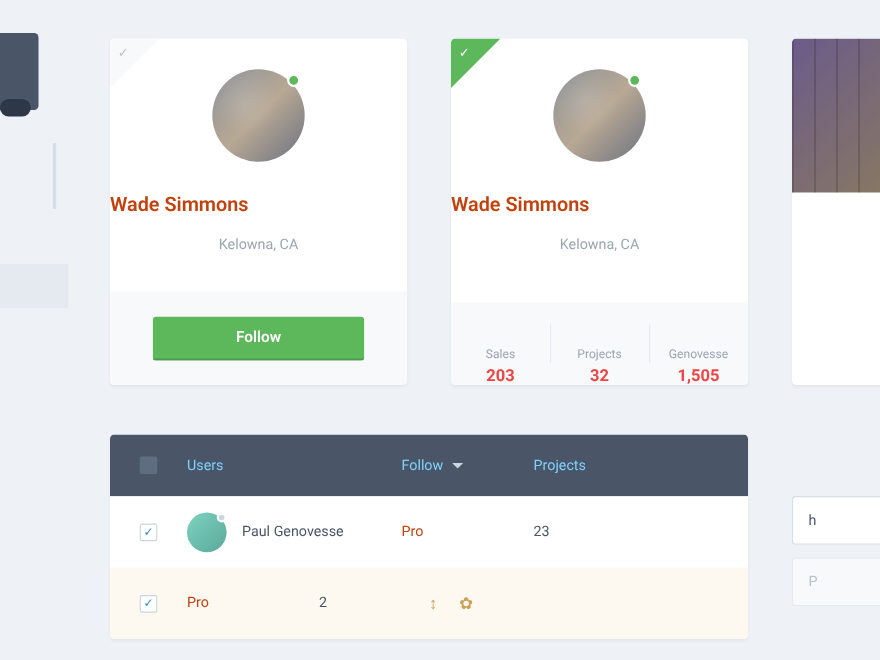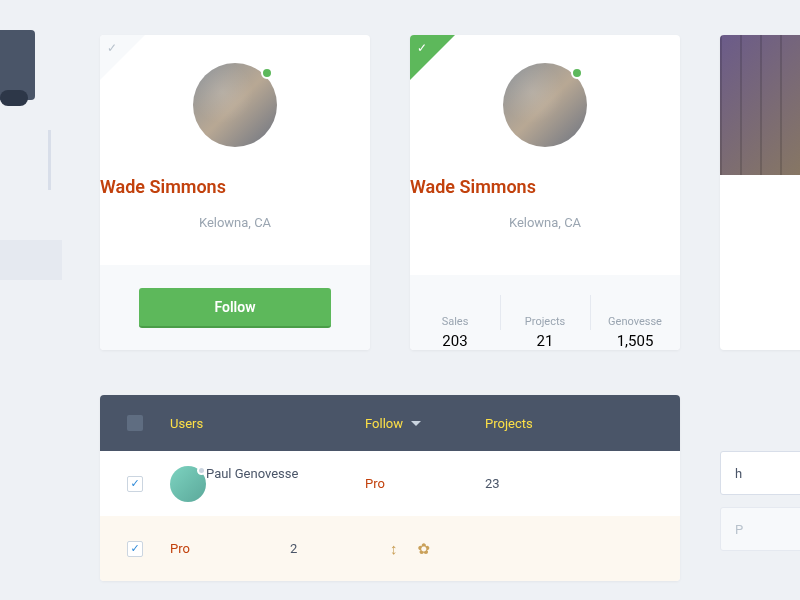--- a/index.html
+++ b/index.html
@@ -22,37 +22,37 @@
 .avatar::after{content:"";position:absolute;inset:0;background:radial-gradient(circle at 35% 35%,rgba(255,255,255,.15),transparent 40%)}
 .presence{position:absolute;top:4px;right:calc(50% - 42px + 4px);width:12px;height:12px;border-radius:50%;background:#5db85b;border:2px solid #fff}
 .name{font-size:18px;font-weight:600;color:#c2410c;margin-top:29px}
 .loc{text-align:center;font-size:13px;color:#9aa5b1;margin-top:18px}
 .card1 .footer{position:absolute;bottom:0;left:0;right:0;height:85px;background:#f7f9fb;display:flex;align-items:center;justify-content:center}
 .follow-btn{background:#5db85b;color:#fff;border:none;border-radius:3px;padding:11px 75px;font-size:14px;font-weight:600;cursor:pointer;border-bottom:2px solid #4a9d48}
 .stats{position:absolute;bottom:0;left:0;right:0;height:75px;background:#f7f9fb;display:flex}
 .stat{flex:1;display:flex;flex-direction:column;align-items:center;justify-content:flex-end;position:relative}
 .stat+.stat::before{content:"";position:absolute;left:0;top:20px;bottom:20px;width:1px;background:#e5e9f0}
 .stat-label{font-size:11px;color:#9aa5b1;margin-bottom:4px}
-.stat-val{font-size:15px;font-weight:400;color:#000000}
+.stat-val{font-size:15px;font-weight:700;color:#ef4444}
 .card3 .cover{height:140px;background:linear-gradient(135deg,#6b5b8a 0%,#8a7a5f 60%,#4a4a5a 100%);position:relative}
 .card3 .cover::after{content:"";position:absolute;inset:0;background:repeating-linear-gradient(90deg,rgba(0,0,0,.15) 0 2px,transparent 2px 20px)}
 .card3 .name3{text-align:center;font-size:18px;font-weight:600;color:#2d3748;margin-top:52px}
 .table{position:absolute;left:0;top:360px;width:580px;background:#fff;border-radius:4px;box-shadow:0 1px 3px rgba(0,0,0,.05);overflow:hidden}
-.thead{background:#4a5568;height:56px;display:flex;align-items:center;color:#fde047;font-size:13px}
+.thead{background:#4a5568;height:56px;display:flex;align-items:center;color:#7dd3fc;font-size:13px}
 .th-check{width:70px;display:flex;justify-content:center}
 .th-check .box{width:16px;height:16px;background:#5f6d81;border-radius:2px}
 .th-users{width:195px}
 .th-plans{width:120px;display:flex;align-items:center;gap:8px}
 .th-projects{width:120px}
 .caret{width:0;height:0;border-left:5px solid transparent;border-right:5px solid transparent;border-top:5px solid #cbd5e0}
 .row{height:65px;display:flex;align-items:center;font-size:13px;color:#4a5568}
 .row.alt{background:#fdf8f0}
 .td-check{width:70px;display:flex;justify-content:center}
 .cb{width:16px;height:16px;border:1px solid #cbd5e0;border-radius:2px;display:flex;align-items:center;justify-content:center;background:#fff;color:#2b88d8;font-size:11px;cursor:pointer}
-.td-user{width:195px;display:flex;}
+.td-user{width:195px;display:flex;align-items:center;gap:14px}
 .mini-av{width:36px;height:36px;border-radius:50%;background:linear-gradient(135deg,#7dd3c0,#5ba89a);position:relative}
 .mini-av.b{background:linear-gradient(135deg,#c08a6b,#8a6b5a)}
 .mini-dot{position:absolute;top:0;right:0;width:9px;height:9px;border-radius:50%;border:2px solid #fff}
 .mini-dot.grey{background:#cbd5e0}
 .mini-dot.green{background:#5db85b}
 .td-plan{width:120px;color:#c2410c}
 .td-proj{width:100px}
 .td-act{flex:1;display:flex;gap:20px;color:#caa15a;font-size:15px}
 .right-stub{position:absolute;left:620px;top:360px;width:270px}
 .input-stub{height:44px;border:1px solid #d8dee9;background:#fff;border-radius:3px;margin-top:56px;padding:0 14px;display:flex;align-items:center;font-size:13px;color:#4a5568}
@@ -92,21 +92,21 @@
     </div>
     <div class="name">Wade Simmons</div>
     <div class="loc">Kelowna, CA</div>
     <div class="stats">
       <div class="stat">
         <span class="stat-label">Sales</span>
         <span class="stat-val">203</span>
       </div>
       <div class="stat">
         <span class="stat-label">Projects</span>
-        <span class="stat-val">21</span>
+        <span class="stat-val">32</span>
       </div>
       <div class="stat">
         <span class="stat-label">Genovesse</span>
         <span class="stat-val">1,505</span>
       </div>
     </div>
   </div>
 
   <div class="card card3">
     <div class="cover"></div>

